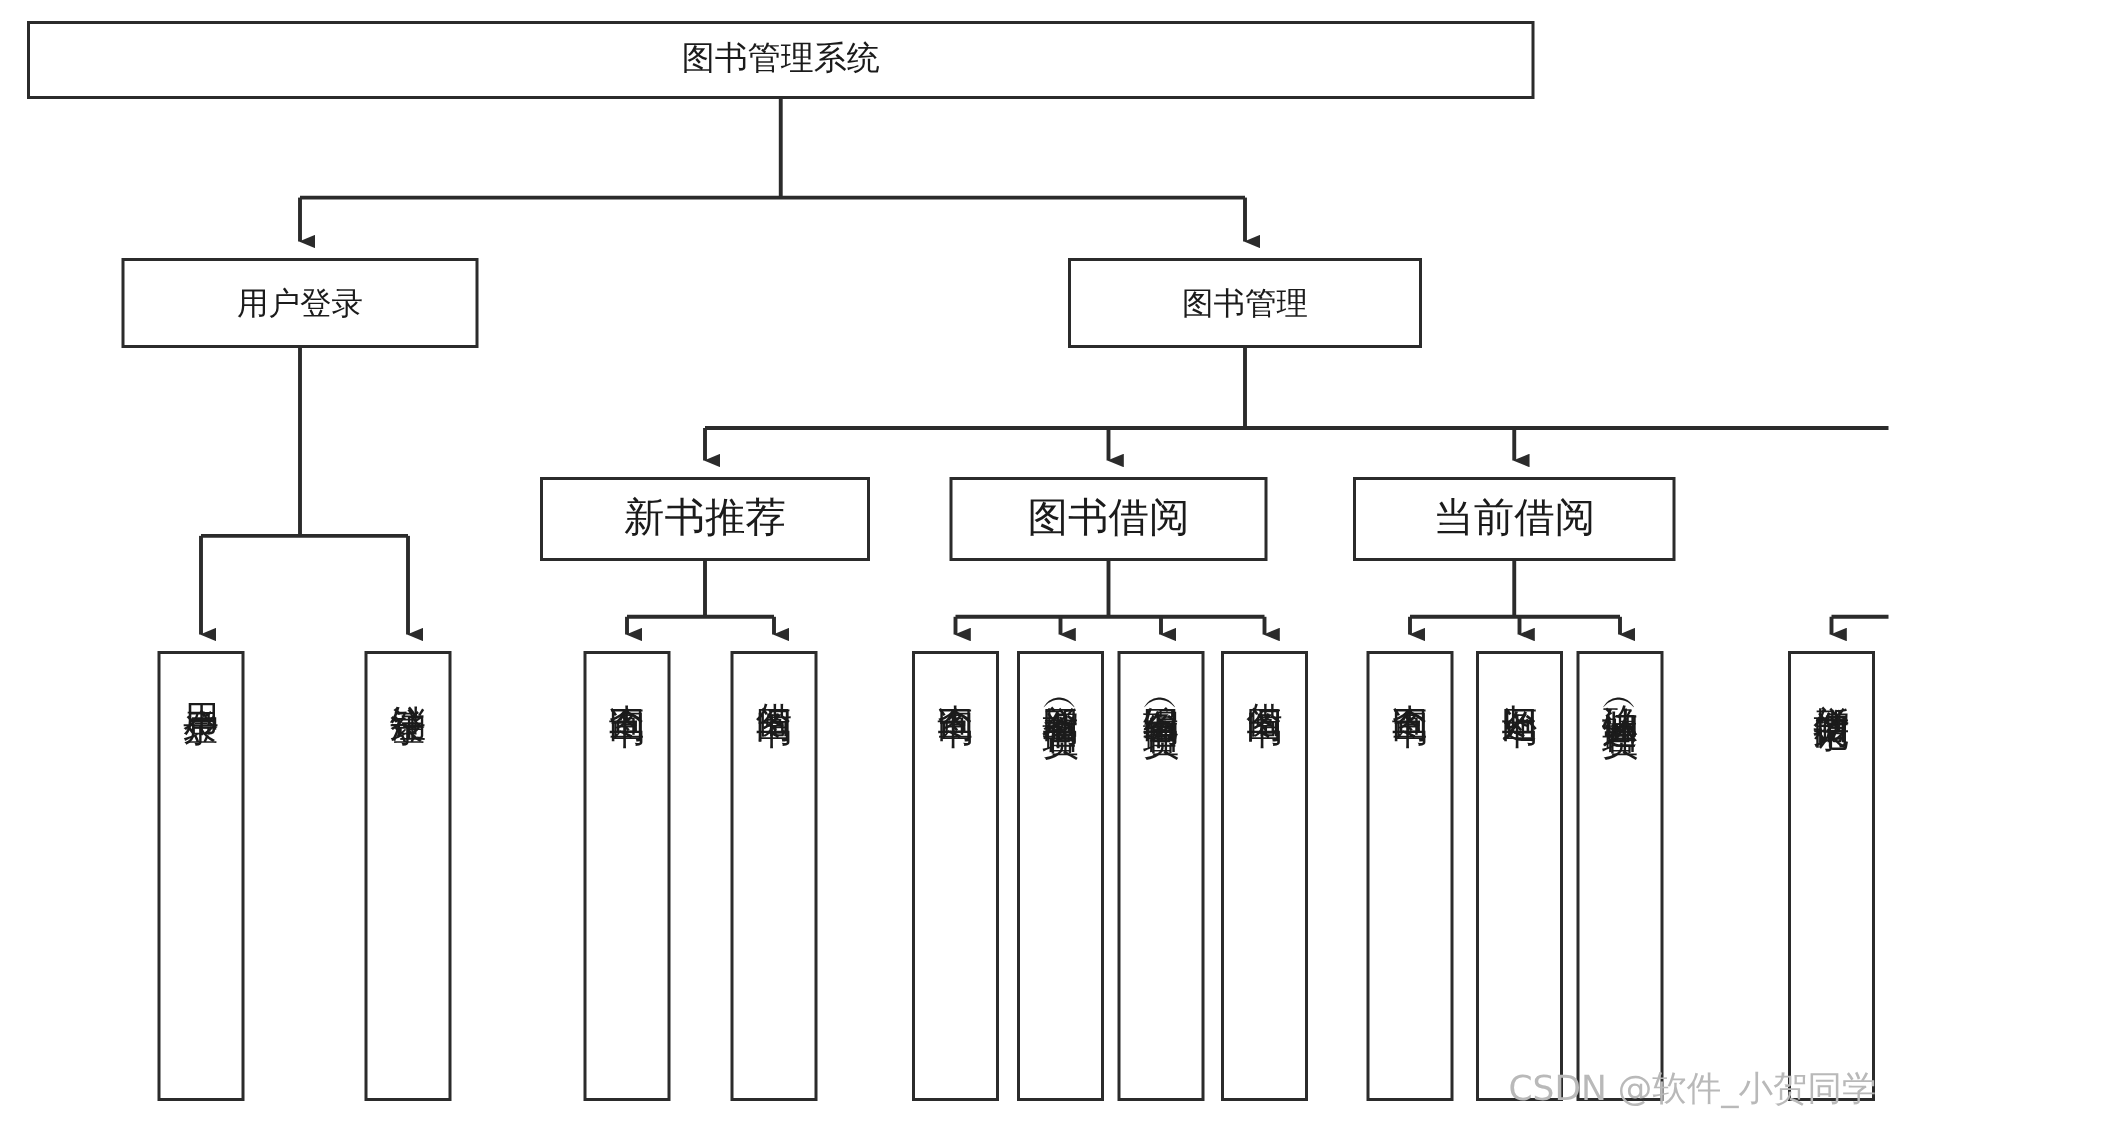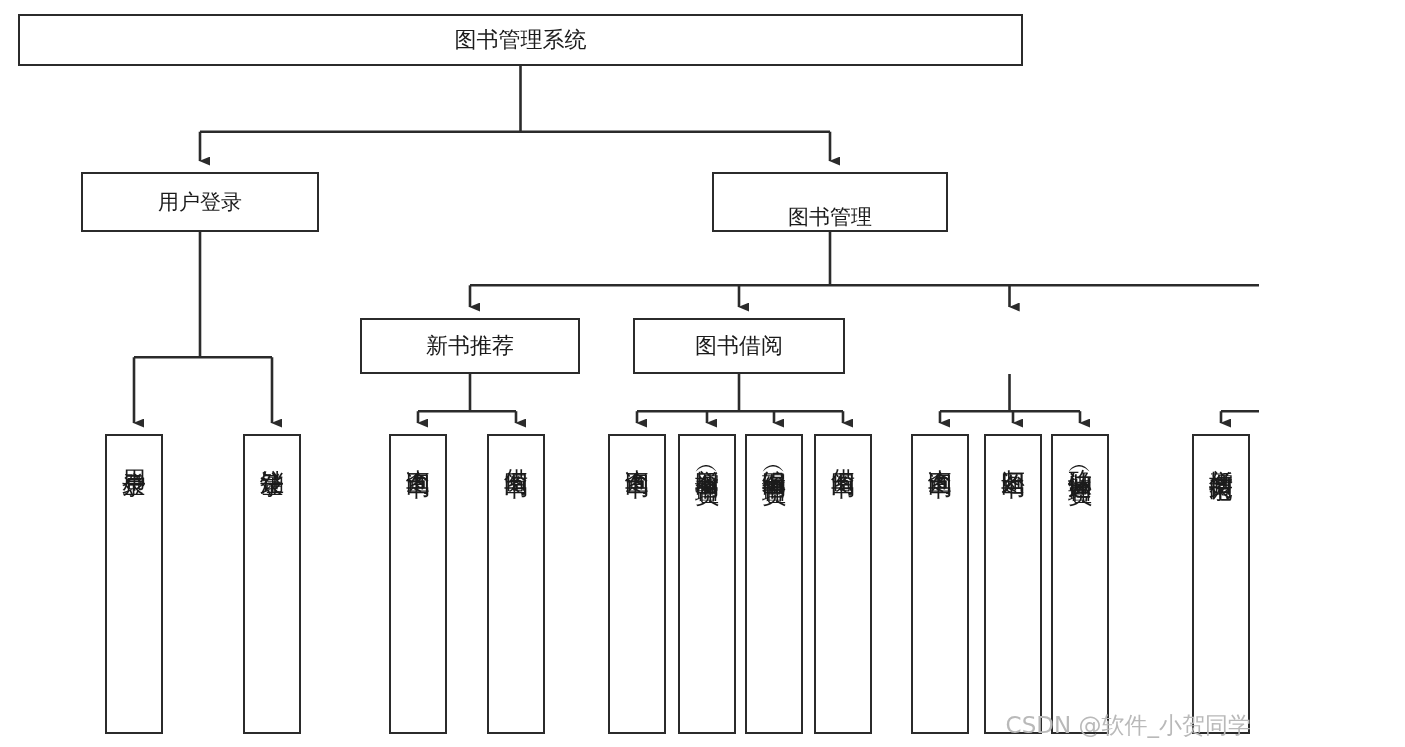--- a/index.html
+++ b/index.html
@@ -38,21 +38,21 @@
   }
   .node-label {
     font-family: "DejaVu Sans", "Liberation Sans", sans-serif;
     color: #1b1b1b;
     line-height: 1.18;
     text-align: center;
     white-space: pre;
   }
   .node.root .node-label { font-size: 22px; }
   .node.level1 .node-label { font-size: 21px; }
-  .node.level2 .node-label { font-size: 22px; }
+  .node.level2 .node-label { font-size: 27px; }
   .node.leaf {
     align-items: flex-start;
     padding-top: 14px;
   }
   .node.leaf .node-label {
     font-size: 24px;
     writing-mode: vertical-rl;
     text-orientation: upright;
     letter-spacing: 2px;
     line-height: 1.0;
@@ -117,29 +117,32 @@
       </g>
   </svg>
 
   <div class="node root" id="n-root" style="left: 18px; top: 14px; width: 1005px; height: 52px;">
     <span class="node-label">图书管理系统</span>
   </div>
 
   <div class="node level1" id="n-user-login" style="left: 81px; top: 172px; width: 238px; height: 60px;">
     <span class="node-label">用户登录</span>
   </div>
-  <div class="node level1" id="n-book-manage" style="left: 712px; top: 172px; width: 236px; height: 60px; align-items: flex-end;">
+  <div class="node level1" id="n-book-manage" style="left: 712px; top: 172px; width: 236px; height: 60px;">
     <span class="node-label">图书管理</span>
   </div>
 
   <div class="node level2" id="n-new-book-recommend" style="left: 360px; top: 318px; width: 220px; height: 56px;">
     <span class="node-label">新书推荐</span>
   </div>
   <div class="node level2" id="n-book-borrow" style="left: 633px; top: 318px; width: 212px; height: 56px; align-items: center;">
     <span class="node-label">图书借阅</span>
+  </div>
+  <div class="node level2" id="n-current-borrow" style="left: 902px; top: 318px; width: 215px; height: 56px;">
+    <span class="node-label">当前借阅</span>
   </div>
 
   <div id="leaf-container">
       <div class="node leaf" id="n-leaf-user-login" style="left: 105px; top: 434px; width: 58px; height: 300px;">
         <span class="node-label">用户登录</span>
       </div>
       <div class="node leaf" id="n-leaf-user-logout" style="left: 243px; top: 434px; width: 58px; height: 300px;">
         <span class="node-label">注销登录</span>
       </div>
       <div class="node leaf" id="n-leaf-query-book-1" style="left: 389px; top: 434px; width: 58px; height: 300px;">

